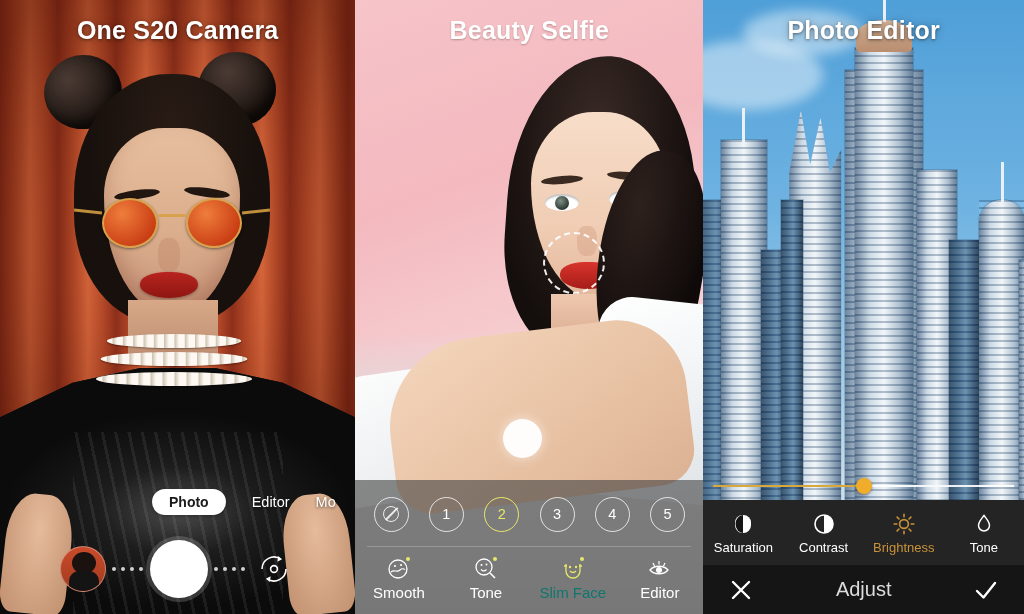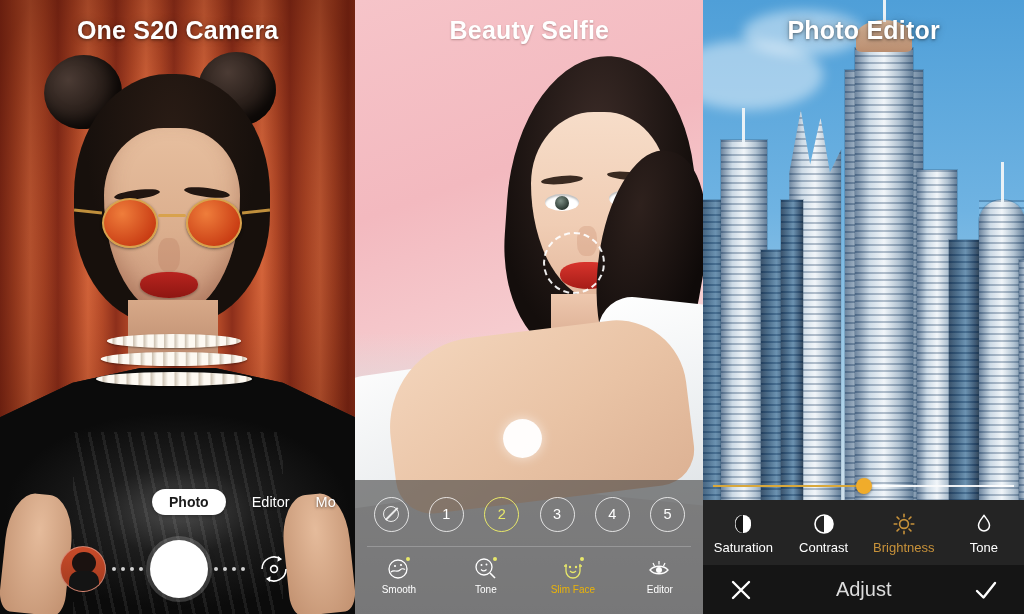--- a/index.html
+++ b/index.html
@@ -271,22 +271,22 @@
   .level-sep {
     position:absolute; left: 12px; right: 12px; top: 66px; height: 1px;
     background: rgba(255,255,255,.22);
   }
   .tool-row {
     position: absolute; left: 0; right: 0; top: 74px; height: 58px;
     display:flex; align-items:flex-start; justify-content: space-around;
   }
   .tool { width: 76px; text-align:center; color:#ffffff; }
   .tool .t-ico { height: 28px; display:flex; align-items:center; justify-content:center; position:relative;}
-  .tool .t-lab { font-size: 10px; margin-top: 2px; display:block; }
-  .tool.active { color: #eab308; }
+  .tool .t-lab { font-size: 15px; margin-top: 2px; display:block; }
+  .tool.active { color: #0f766e; }
 
   
   .sky {
     position: absolute; left:0; right:0; top:0; height: 500px;
     background: linear-gradient(180deg,#4f9fd8 0%, #6fb3e2 42%, #a8cfe8 78%, #cfe0ec 100%);
   }
   .cloud {
     position:absolute; background: rgba(255,255,255,.45);
     filter: blur(6px); border-radius: 50%;
   }

